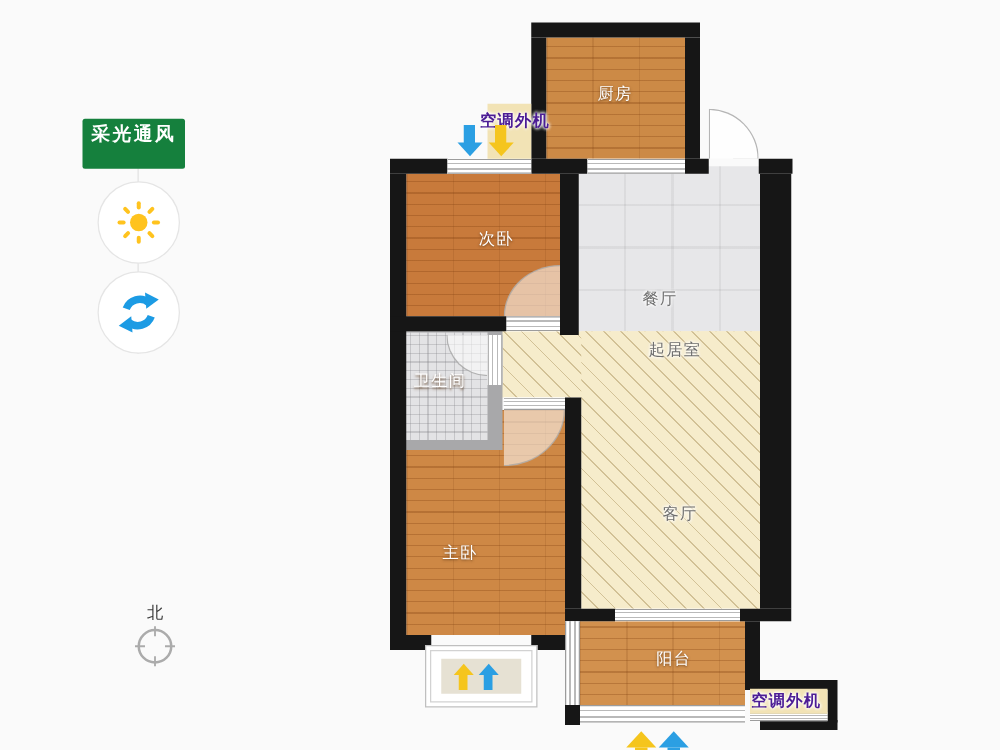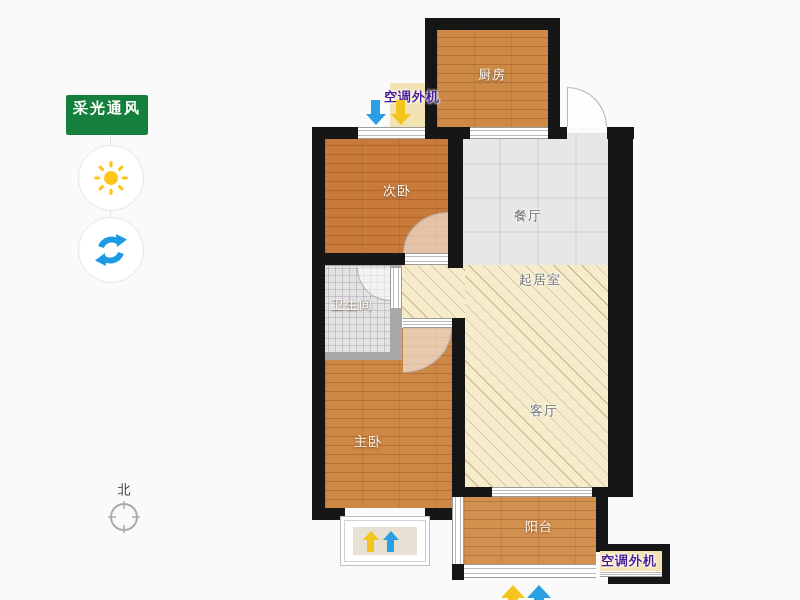--- a/index.html
+++ b/index.html
@@ -187,20 +187,20 @@
   <div class="arr head-up c-blue" style="left:383px;top:531px;border-left-width:8px;border-right-width:8px;border-bottom-width:9px;"></div>
   <div class="arr stem c-blue" style="left:387px;top:540px;width:7px;height:12px;"></div>
 
   <div class="arr head-up c-yellow" style="left:501px;top:585px;border-left-width:12px;border-right-width:12px;border-bottom-width:13px;"></div>
   <div class="arr stem c-yellow" style="left:508px;top:598px;width:10px;height:10px;"></div>
   <div class="arr head-up c-blue" style="left:527px;top:585px;border-left-width:12px;border-right-width:12px;border-bottom-width:13px;"></div>
   <div class="arr stem c-blue" style="left:534px;top:598px;width:10px;height:10px;"></div>
 
   <span class="rlabel light" style="left:492px;top:75px;">厨房</span>
   <span class="rlabel light" style="left:385px;top:191px;margin-left:12px;">次卧</span>
-  <span class="rlabel dark" style="left:528px;top:216px;">餐厅</span>
+  <span class="rlabel dark" style="left:528px;top:239px;">餐厅</span>
   <span class="rlabel dark" style="left:540px;top:280px;">起居室</span>
   <span class="rlabel light" style="left:352px;top:305px;">卫生间</span>
   <span class="rlabel light" style="left:368px;top:442px;">主卧</span>
   <span class="rlabel dark" style="left:544px;top:411px;">客厅</span>
   <span class="rlabel light" style="left:539px;top:527px;">阳台</span>
 
 </div>
 
 </body></html>

